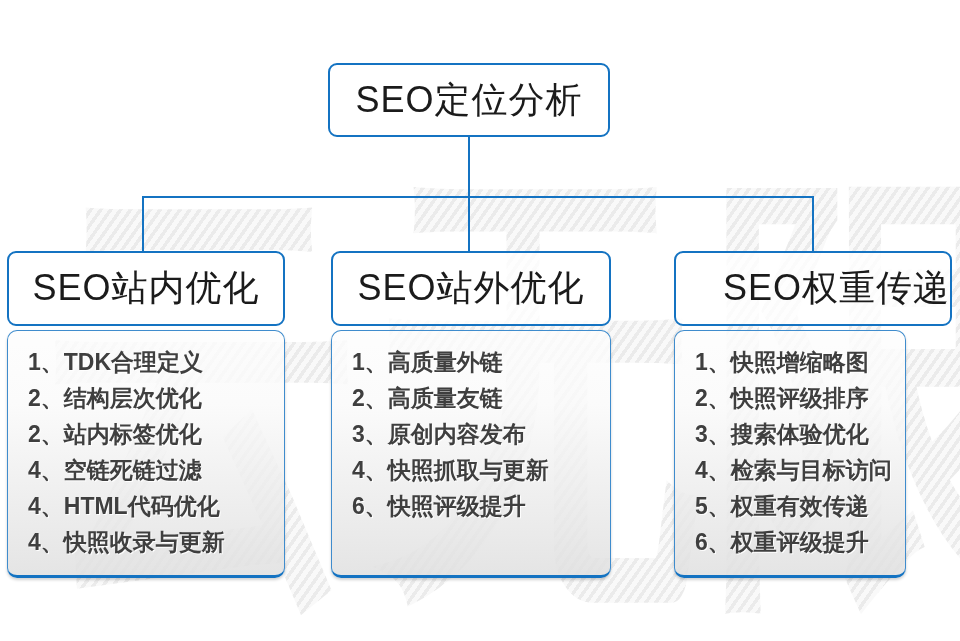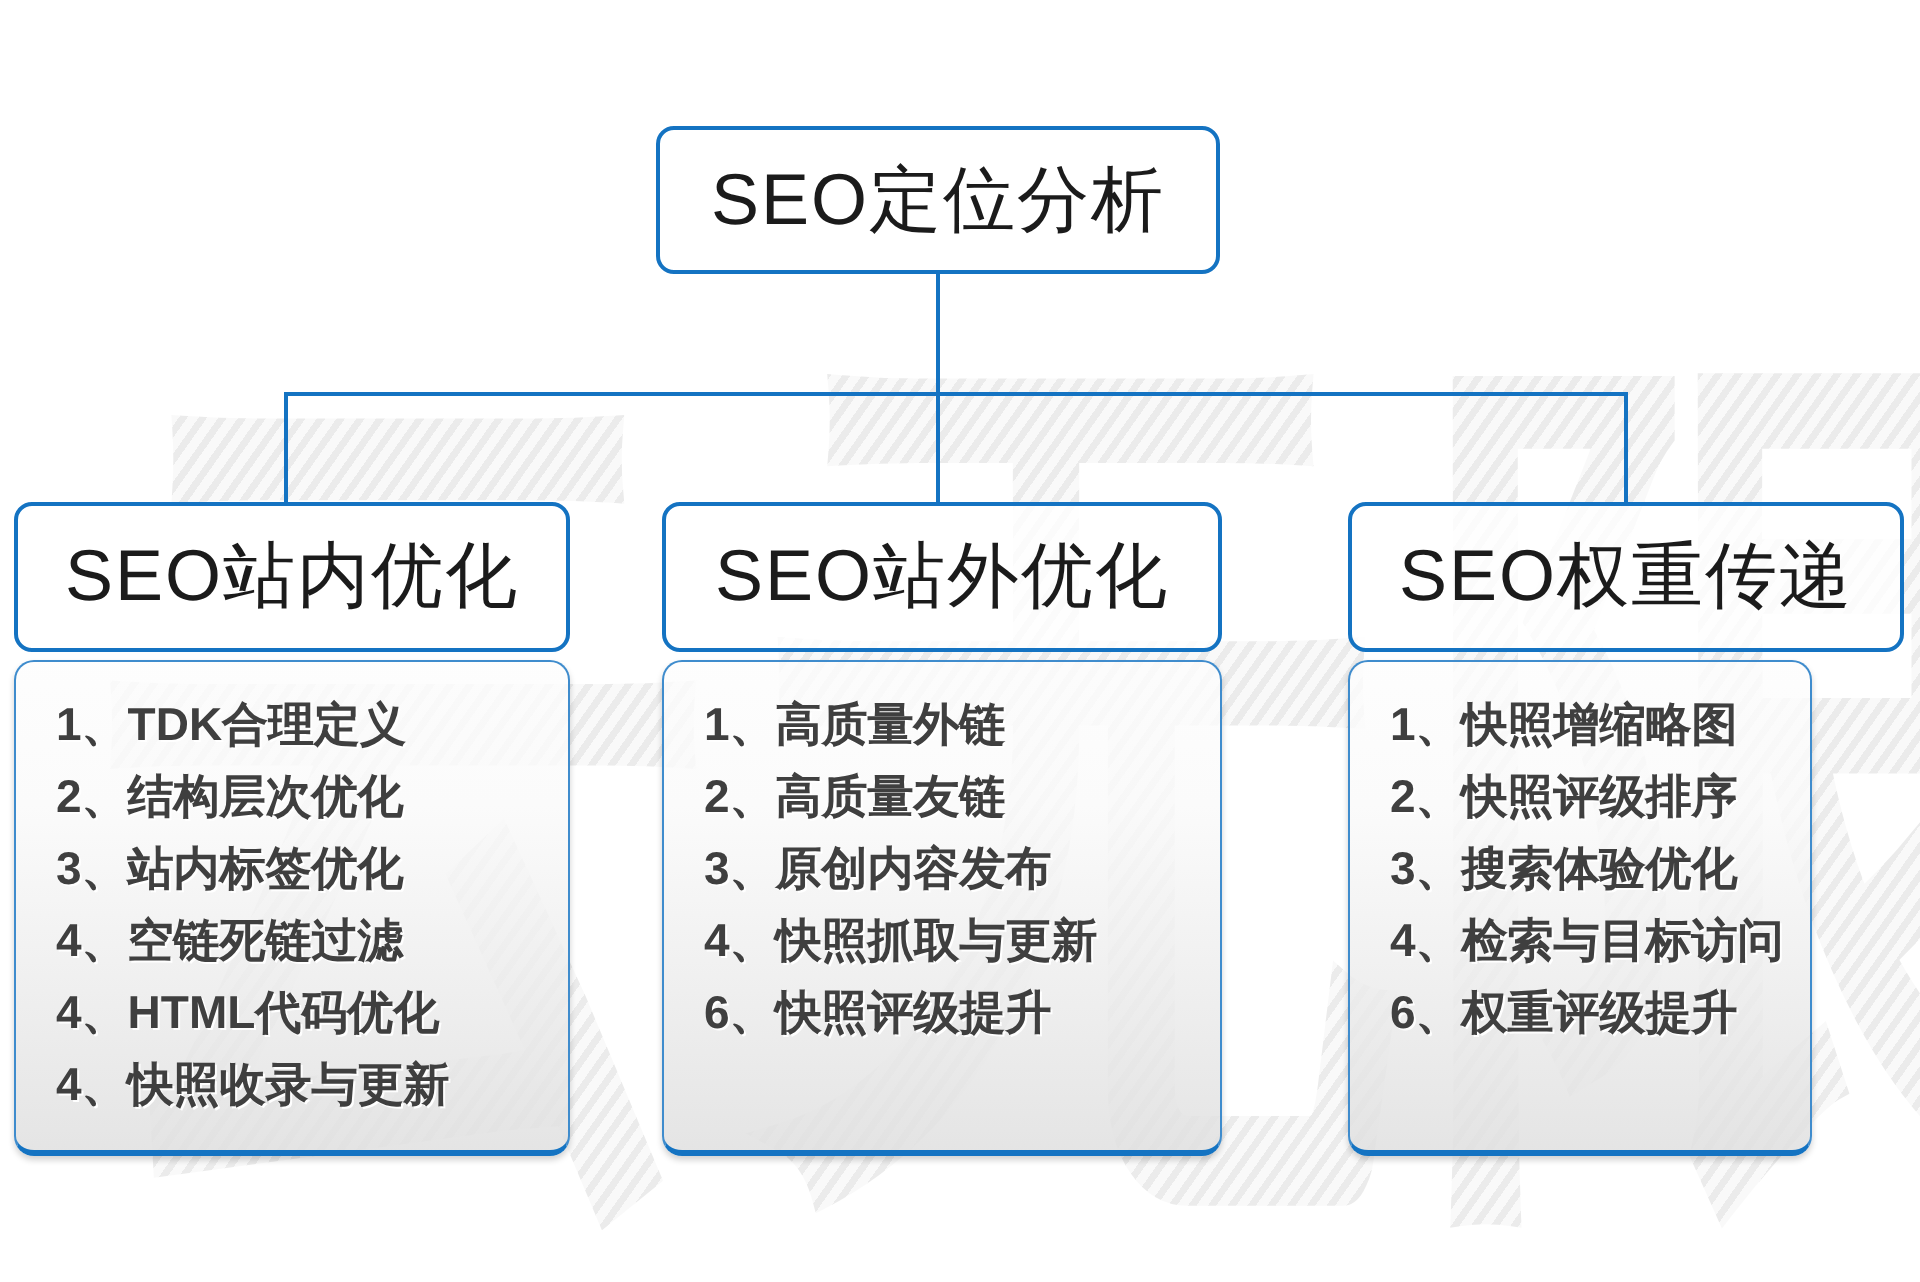--- a/index.html
+++ b/index.html
@@ -53,21 +53,21 @@
   }
   .box .box-title {
     font-size: 36px;
     color: #1b1b1b;
     letter-spacing: 1px;
     white-space: nowrap;
   }
   .root-box { left: 328px; top: 63px;  width: 282px; height: 74px; }
   .head-1   { left: 7px;   top: 251px; width: 278px; height: 75px; }
   .head-2   { left: 331px; top: 251px; width: 280px; height: 75px; }
-  .head-3   { left: 674px; top: 251px; width: 278px; height: 75px; }
+  .head-3   { left: 674px; top: 251px; width: 278px; height: 75px; justify-content: flex-end; }
 
   
   .list {
     position: absolute;
     top: 330px;
     height: 248px;
     box-sizing: border-box;
     border: 1px solid #3f8ccd;
     border-bottom: 3px solid #1473c2;
     border-radius: 10px;
@@ -112,35 +112,36 @@
   <div class="box head-1">
     <span class="box-title">SEO站内优化</span>
   </div>
   <div class="box head-3">
     <span class="box-title">SEO权重传递</span>
   </div>
 
   <div class="list list-1">
     <div class="list-item">1、TDK合理定义</div>
     <div class="list-item">2、结构层次优化</div>
-    <div class="list-item">3、站内标签优化</div>
+    <div class="list-item">2、站内标签优化</div>
     <div class="list-item">4、空链死链过滤</div>
     <div class="list-item">4、HTML代码优化</div>
     <div class="list-item">4、快照收录与更新</div>
   </div>
 
   <div class="list list-2">
     <div class="list-item">1、高质量外链</div>
     <div class="list-item">2、高质量友链</div>
     <div class="list-item">3、原创内容发布</div>
     <div class="list-item">4、快照抓取与更新</div>
     <div class="list-item">6、快照评级提升</div>
   </div>
 
   <div class="list list-3">
     <div class="list-item">1、快照增缩略图</div>
     <div class="list-item">2、快照评级排序</div>
     <div class="list-item">3、搜索体验优化</div>
     <div class="list-item">4、检索与目标访问</div>
+    <div class="list-item">5、权重有效传递</div>
     <div class="list-item">6、权重评级提升</div>
   </div>
 
 </div>
 
 </body></html>

